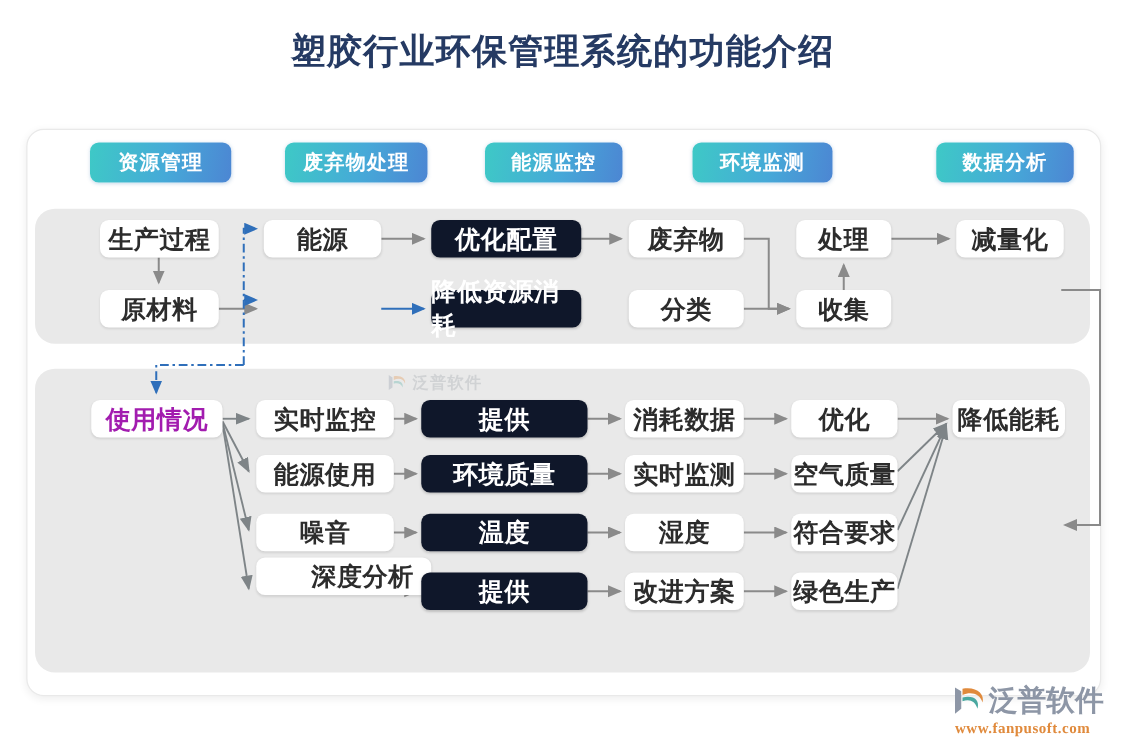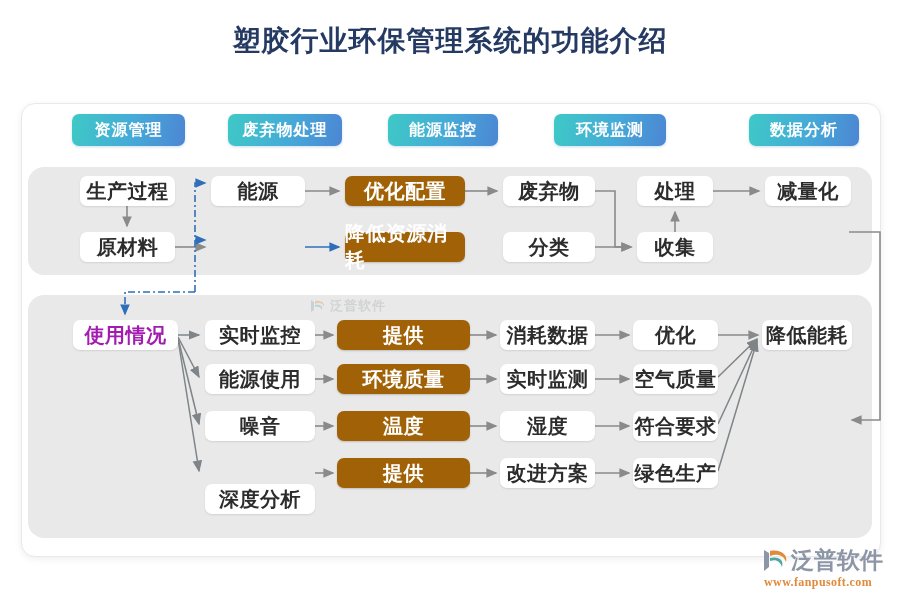--- a/index.html
+++ b/index.html
@@ -60,21 +60,21 @@
     font-size:20px;letter-spacing:.5px;
     font-family:"Liberation Serif","DejaVu Serif",serif;
     font-weight:600;
     z-index:4;
   }
   .node.white{
     background:#ffffff;color:#2c2c2c;
     box-shadow:0 1px 2px rgba(0,0,0,.10);
   }
   .node.gray{
-    background:#a16207;color:#ffffff;
+    background:#0f172a;color:#ffffff;
     box-shadow:0 1px 2px rgba(0,0,0,.18);
   }
   .node.accent{color:#a21caf;}
 
   
   #wires{position:absolute;left:0;top:0;width:900px;height:600px;z-index:2;pointer-events:none;}
 
   
   .watermark{
     position:absolute;left:310px;top:297px;
@@ -232,17 +232,17 @@
     <div class="node white" style="left: 633px; top: 320px; width: 85px;">优化</div>
     <div class="node white" style="left: 762px; top: 320px; width: 90px;">降低能耗</div>
     <div class="node white" style="left: 205px; top: 364px; width: 110px;">能源使用</div>
     <div class="node gray" style="left: 337px; top: 364px; width: 133px;">环境质量</div>
     <div class="node white" style="left: 500px; top: 364px; width: 95px;">实时监测</div>
     <div class="node white" style="left: 633px; top: 364px; width: 85px;">空气质量</div>
     <div class="node white" style="left: 205px; top: 411px; width: 110px;">噪音</div>
     <div class="node gray" style="left: 337px; top: 411px; width: 133px;">温度</div>
     <div class="node white" style="left: 500px; top: 411px; width: 95px;">湿度</div>
     <div class="node white" style="left: 633px; top: 411px; width: 85px;">符合要求</div>
-    <div class="node white" style="left: 205px; top: 484px; width: 110px;">深度分析</div>
+    <div class="node white" style="left: 205px; top: 446px; width: 110px; padding-left: 30px;">深度分析</div>
     <div class="node gray" style="left: 337px; top: 458px; width: 133px;">提供</div>
     <div class="node white" style="left: 500px; top: 458px; width: 95px;">改进方案</div>
     <div class="node white" style="left: 633px; top: 458px; width: 85px;">绿色生产</div>
   </div>
 
 </body></html>

